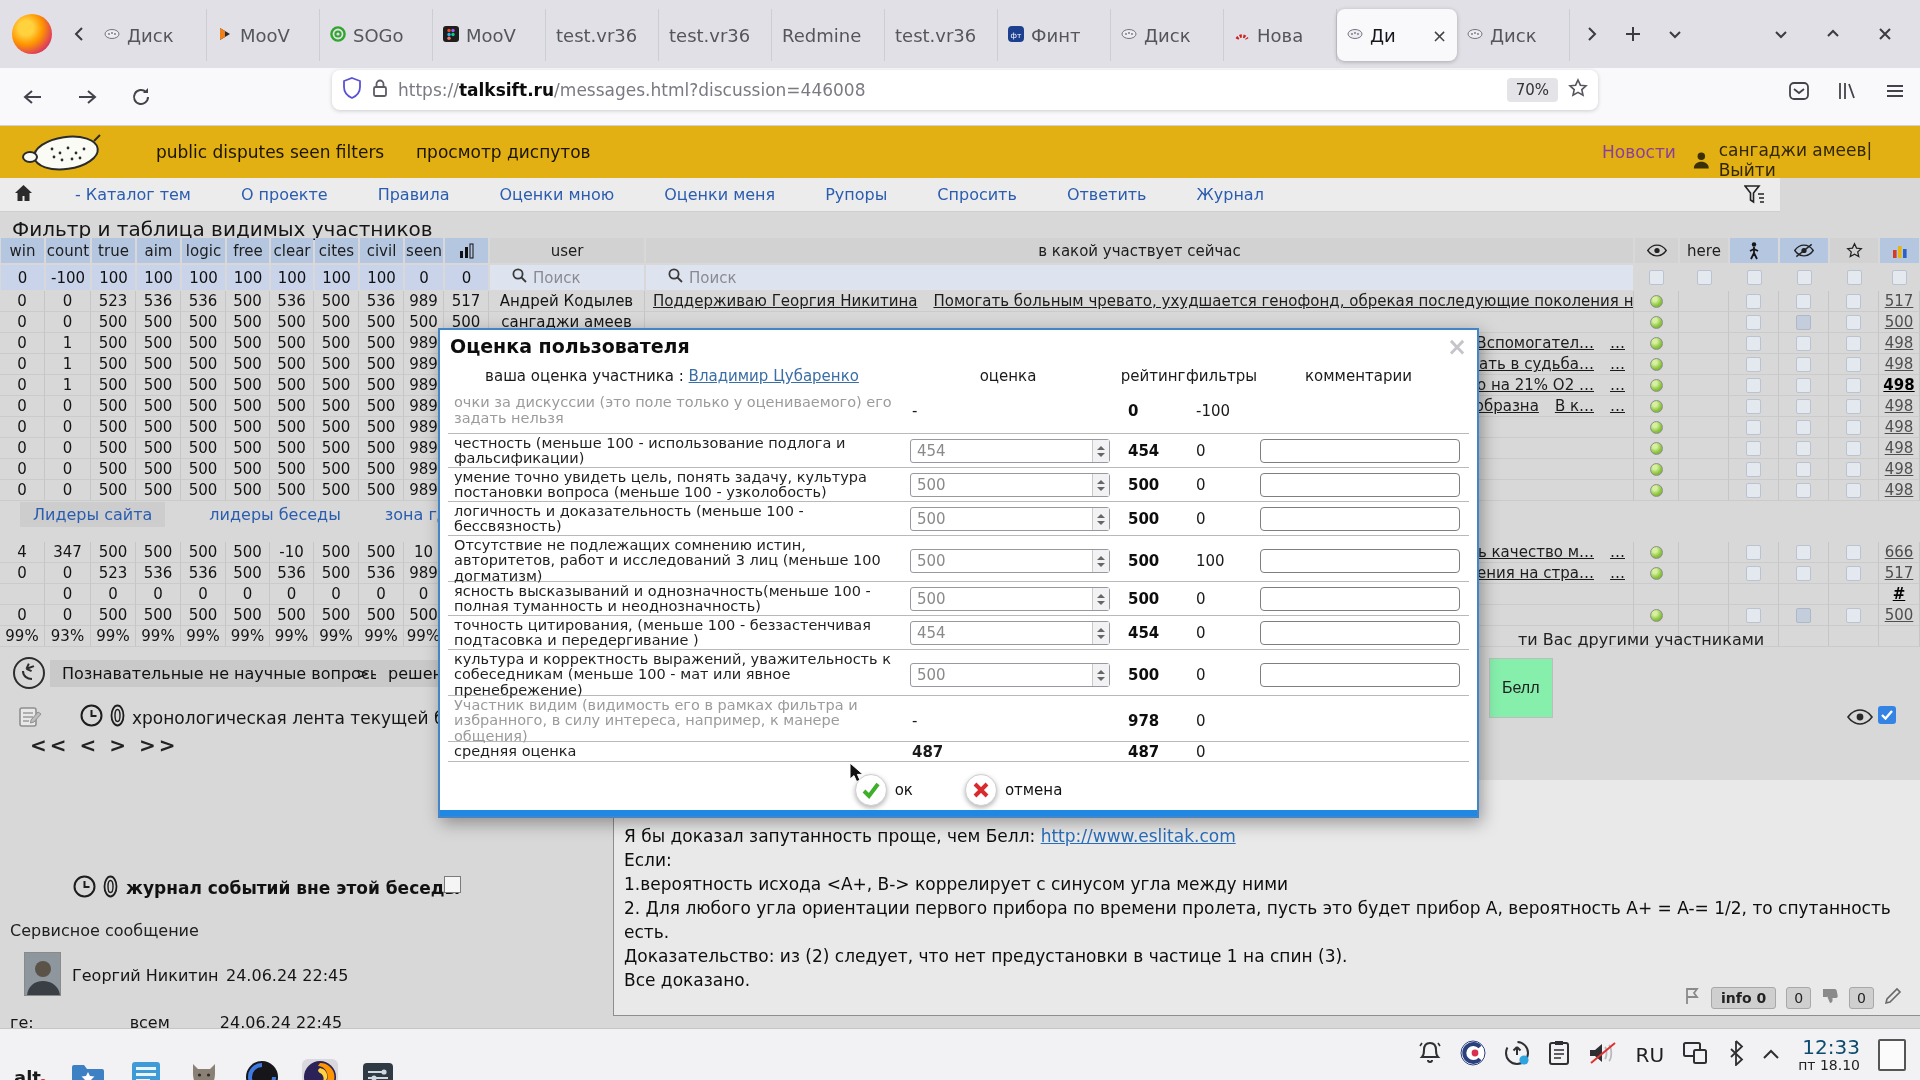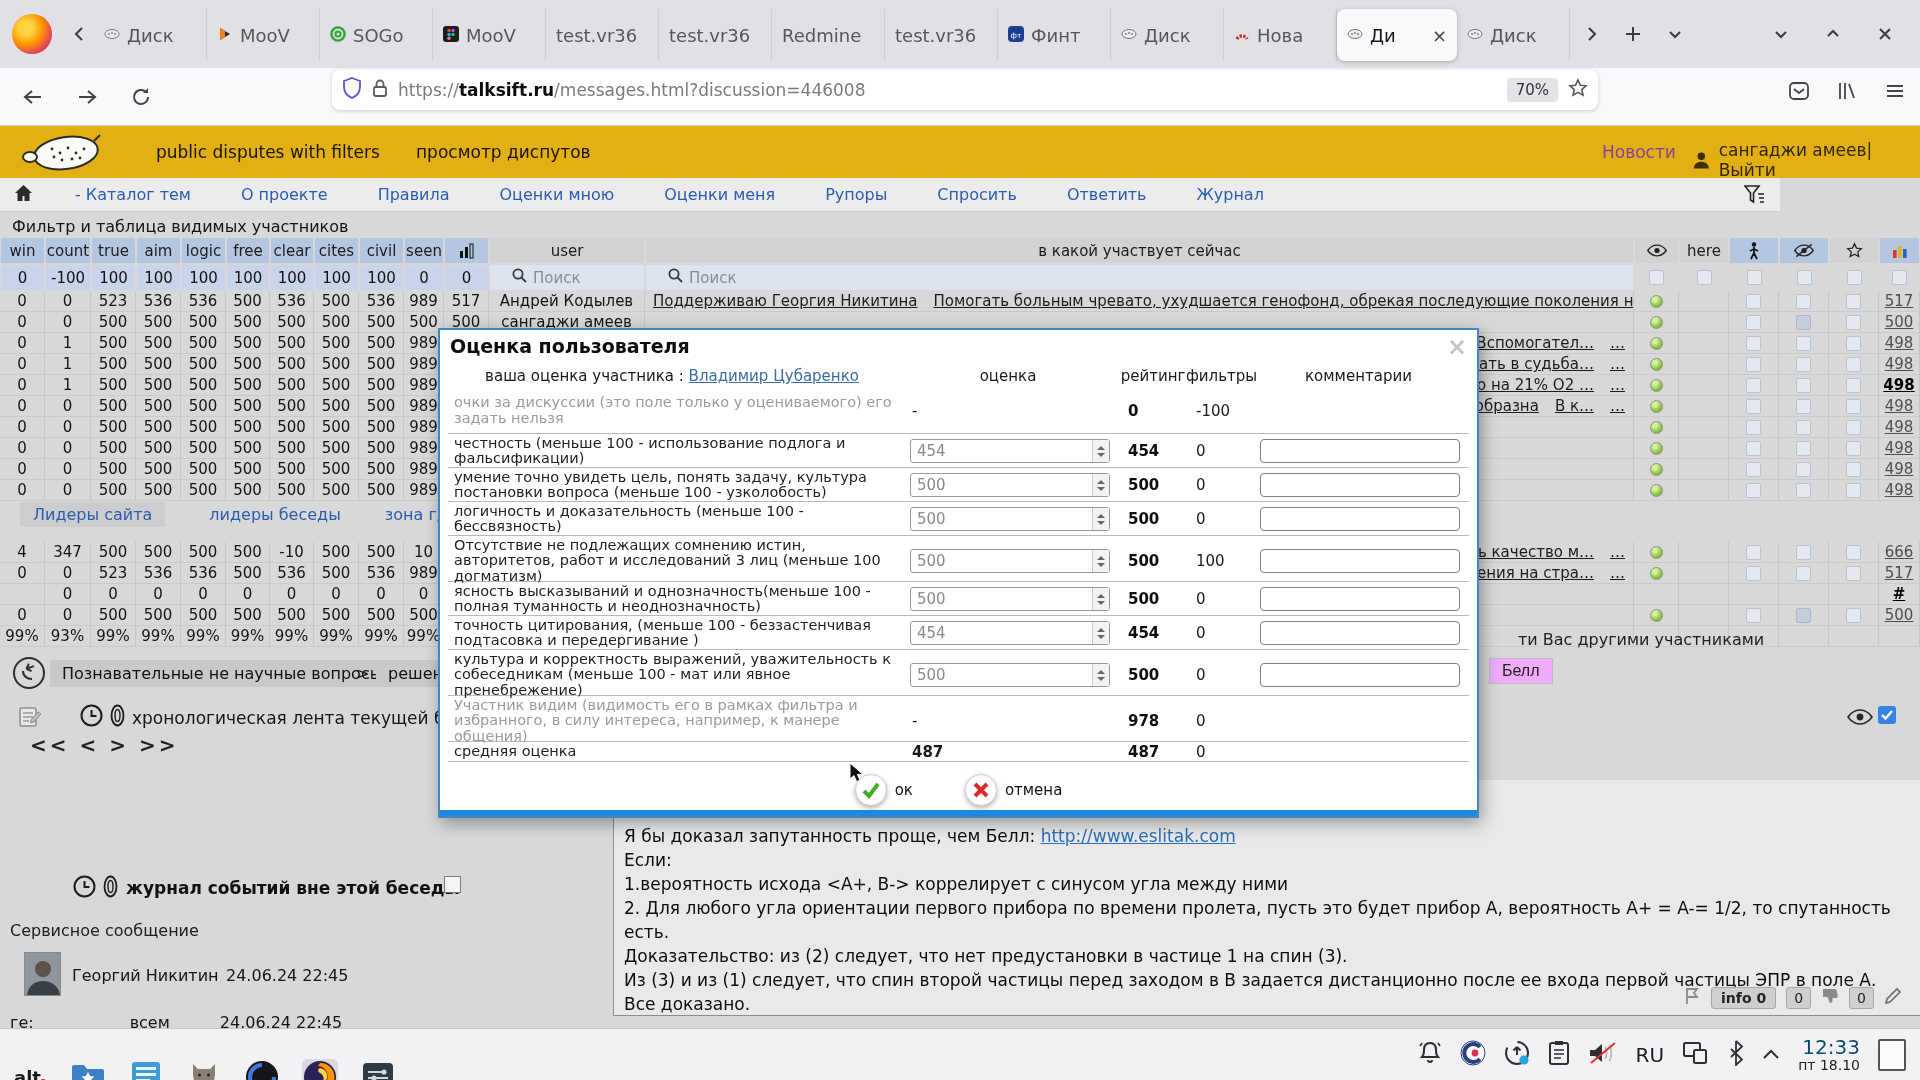--- a/index.html
+++ b/index.html
@@ -41,21 +41,21 @@
 
   
   .sitenav{position:absolute;left:0;top:178px;width:1780px;height:34px;background:#ececec;border-bottom:1px solid #cfcfcf;
            display:flex;align-items:center;}
   #nav-items{display:flex;gap:50px;margin-left:42px;}
   .nav-link{font-size:16px;color:#2a5db0;white-space:nowrap;}
   .nav-home{margin-left:14px;}
   .nav-funnel{position:absolute;right:14px;top:7px;}
 
   
-  .table-title{position:absolute;left:12px;top:217px;font-size:16px;color:#151515;}
+  .table-title{position:absolute;left:12px;top:217px;font-size:20px;color:#151515;}
   .trow{display:grid;grid-template-columns:45px 46px 45px 45px 45px 44px 44px 45px 45px 40px 45px 156px 989px 45px 50px 50px 50px 50px 41px;
         height:21px;align-items:center;}
   .hrow{height:27px;}
   #theader{position:absolute;left:0;top:237px;width:1920px;}
   #tfilter{position:absolute;left:0;top:264px;width:1920px;}
   #trows{position:absolute;left:0;top:291px;width:1920px;}
   #tsummary{position:absolute;left:0;top:542px;width:1920px;}
   .hcell{height:25px;margin:1px;display:flex;align-items:center;justify-content:center;font-size:15px;color:#1d1d1d;background:#b5c6e0;}
   .hcell.gray{background:#d2d2d2;}
   .fcell{height:25px;margin:1px;display:flex;align-items:center;justify-content:center;font-size:15px;background:#c9d4ea;}
@@ -70,21 +70,21 @@
   .dcell.right{justify-content:flex-end;}
   .dlink{font-size:15px;color:#1c1c1c;text-decoration:underline;white-space:nowrap;}
   .dot{width:13px;height:13px;border-radius:50%;border:1px solid #8f8f8f;
        background:radial-gradient(circle at 35% 30%,#d6f0a0 0 20%,#8cc63e 60%,#6da32b 100%);}
   .numlink{font-size:15px;color:#4f4f4f;text-decoration:underline;}
   .numlink.bold{color:#000;font-weight:bold;}
   .leaders{position:absolute;left:0;top:501px;width:1920px;height:27px;display:flex;align-items:center;gap:44px;padding-left:20px;}
   .leader-active{background:#cdcdcd;color:#2a5db0;font-size:16px;padding:3px 13px;}
   .leader-link{color:#2a5db0;font-size:16px;}
   .vis-note{position:absolute;left:1518px;top:630px;font-size:16px;color:#222;}
-  .bell-btn{position:absolute;left:1489px;top:658px;background:#f0abfc;border:1px solid #bdbdbd;font-size:16px;color:#222;padding:3px 12px;}
+  .bell-btn{position:absolute;left:1489px;top:658px;background:#86efac;border:1px solid #bdbdbd;font-size:16px;color:#222;padding:20px 12px;}
 
   
   .crumb-back{position:absolute;left:12px;top:656px;}
   .crumb1{position:absolute;left:50px;top:660px;background:#c9c9c9;font-size:16px;padding:4px 12px;color:#111;}
   .crumb-sep{position:absolute;left:356px;top:664px;font-size:16px;color:#111;}
   .crumb2{position:absolute;left:376px;top:660px;background:#c9c9c9;font-size:16px;padding:4px 30px 4px 12px;color:#111;}
   .note-icon{position:absolute;left:18px;top:704px;}
   .chrono-clock{position:absolute;left:80px;top:704px;}
   .chrono-clip{position:absolute;left:106px;top:704px;}
   .chrono-label{position:absolute;left:132px;top:708px;font-size:17px;color:#161616;}
@@ -360,21 +360,21 @@
           <circle cx="52" cy="21" r="1.4"></circle>
         <circle cx="60" cy="26" r="1.4"></circle>
           <circle cx="68" cy="22" r="1.4"></circle>
           <circle cx="46" cy="33" r="1.4"></circle>
         <circle cx="56" cy="32" r="1.4"></circle>
           <circle cx="64" cy="31" r="1.4"></circle>
           <circle cx="38" cy="30" r="1.4"></circle>
       </g>
       <path d="M78 14l6-6" stroke="#2b2b2b" stroke-width="2"></path>
     </svg>
-    <span class="tagline" style="left:156px">public disputes with filters</span>
+    <span class="tagline" style="left:156px">public disputes seen filters</span>
     <span class="tagline" style="left:416px">просмотр диспутов</span>
     <a class="news-link">Новости</a>
     <span class="account">
       <svg width="20" height="20" viewBox="0 0 20 20">
           <circle cx="10" cy="6" r="4" fill="#3a2f05"></circle>
           <path d="M2 19c0-4.4 3.6-7 8-7s8 2.6 8 7z" fill="#3a2f05"></path>
         </svg>
       <span>сангаджи амеев| Выйти</span>
     </span>
   </div>
@@ -1061,21 +1061,20 @@
     <span class="fdate">24.06.24 22:45</span>
   </div>
 
   <div class="message-area">
     <div class="msg-line"><span>Я бы доказал запутанность проще, чем Белл: </span><a class="msg-link">http://www.eslitak.com</a></div>
     <div id="msg-lines">
         <div class="msg-line">Если:</div>
         <div class="msg-line">1.вероятность исхода &lt;A+, B-&gt; коррелирует с синусом угла между ними</div>
         <div class="msg-line">2. Для любого угла ориентации первого прибора по времени пролета, пусть это будет прибор А, вероятность A+ = A-= 1/2, то спутанность есть.</div>
         <div class="msg-line">Доказательство: из (2) следует, что нет предустановки в частице 1 на спин (3).</div>
-        <div class="msg-line">Из (3) и из (1) следует, что спин второй частицы перед заходом в В задается дистанционно после ее входа первой частицы ЭПР в поле А.</div>
         <div class="msg-line">Все доказано.</div>
       </div>
     <div class="info-row">
       <span>
         <svg width="18" height="18" viewBox="0 0 18 18">
             <path d="M4 17V2h10l-3 4 3 4H4" fill="none" stroke="#8a8a8a" stroke-width="1.8"></path>
           </svg>
       </span>
       <span class="info-btn">info 0</span>
       <span class="count-badge">0</span>

